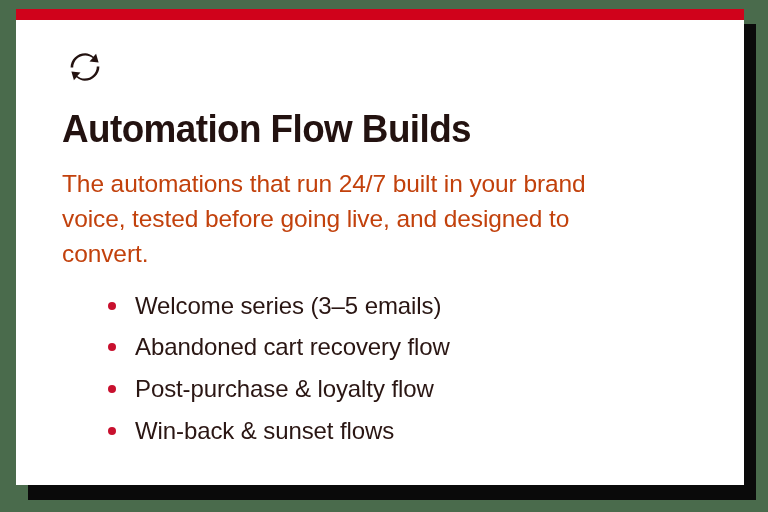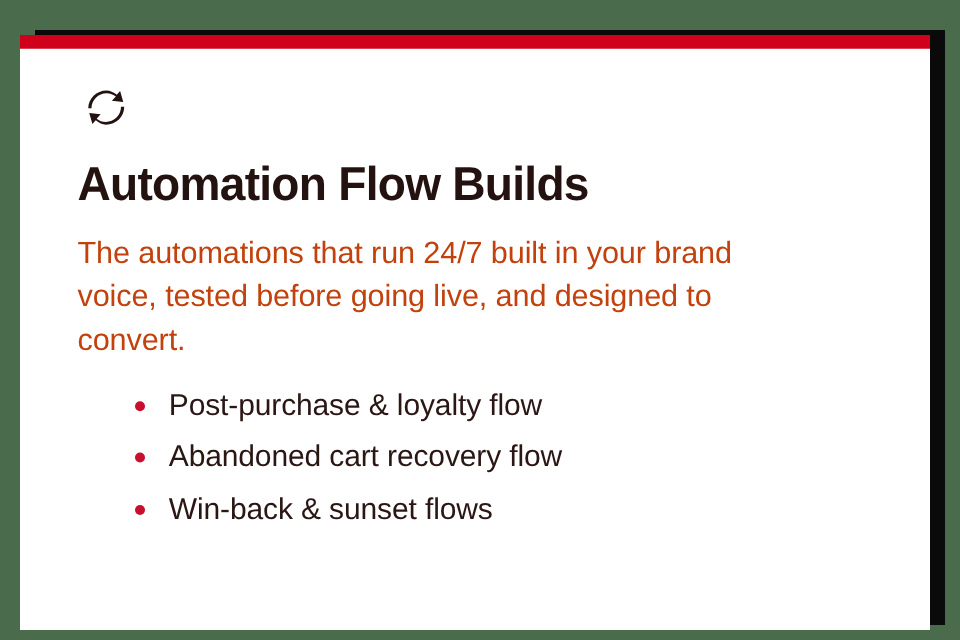--- a/index.html
+++ b/index.html
@@ -28,21 +28,21 @@
     left: 28px;
     top: 24px;
     width: 728px;
     height: 476px;
     background: #0a0a0a;
   }
 
   .card {
     position: absolute;
     left: 16px;
-    top: 28px;
+    top: 9px;
     width: 728px;
     height: 476px;
     background: #ffffff;
     overflow: hidden;
   }
 
   .accent-bar {
     position: absolute;
     left: 0;
     top: 0;
@@ -145,25 +145,29 @@
         </svg>
       </span>
 
       <h1 class="card-title">Automation Flow Builds</h1>
 
       <p class="card-desc">The automations that run 24/7 built in your brand voice, tested before going live, and designed to convert.</p>
 
       <ul class="bullet-list">
         <li class="bullet-item">
           <span class="bullet-dot"></span>
-          <span>Post-purchase &amp; loyalty flow</span>
+          <span>Welcome series (3–5 emails)</span>
         </li>
         <li class="bullet-item">
           <span class="bullet-dot"></span>
           <span>Abandoned cart recovery flow</span>
+        </li>
+        <li class="bullet-item">
+          <span class="bullet-dot"></span>
+          <span>Post-purchase &amp; loyalty flow</span>
         </li>
         <li class="bullet-item">
           <span class="bullet-dot"></span>
           <span>Win-back &amp; sunset flows</span>
         </li>
       </ul>
 
     </div>
   </div>
 </div>

